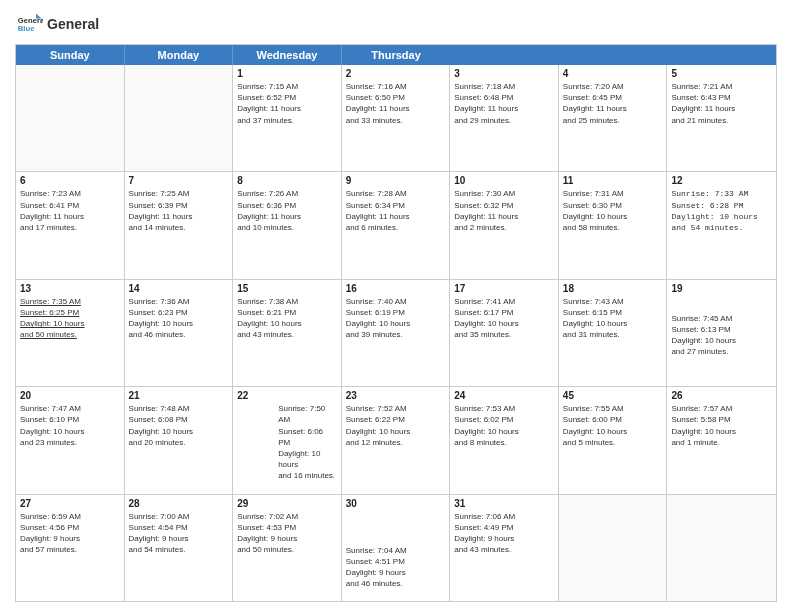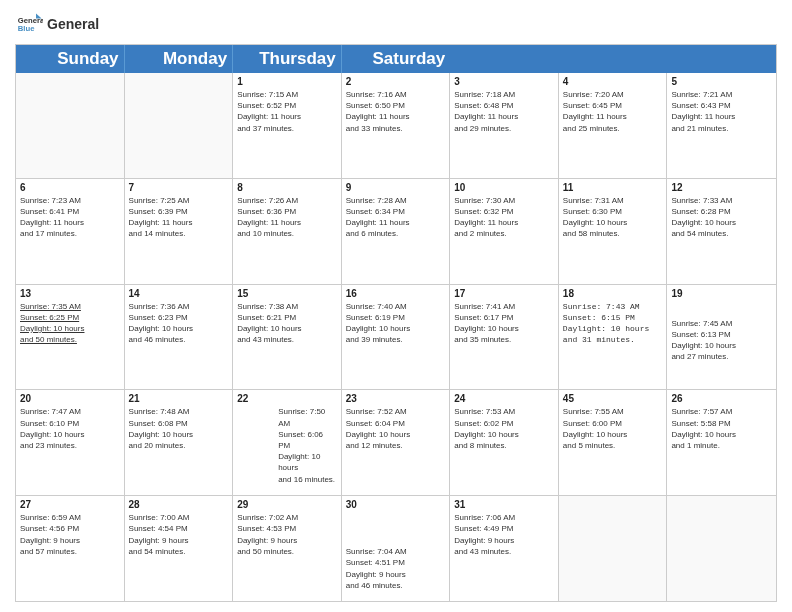--- a/index.html
+++ b/index.html
@@ -59,25 +59,25 @@
       flex-direction: column;
       border: 1px solid #ccc;
     }
     .calendar-header-row {
       display: grid;
       grid-template-columns: repeat(7, 1fr);
       background: #3a7cc1;
     }
     .day-header {
       color: #fff;
-      font-size: 17px;
+      font-size: 11px;
       font-weight: bold;
       padding: 4px 5px;
       border-right: 1px solid #5a9ad4;
-      text-align: right;
+      text-align: center;
     }
     .day-header:last-child { border-right: none; }
     .calendar-body {
       flex: 1;
       display: flex;
       flex-direction: column;
     }
     .week-row {
       display: grid;
       grid-template-columns: repeat(7, 1fr);
@@ -128,22 +128,22 @@
     <div class="title-block">
       <div class="month-title"></div>
       <div class="location"></div>
     </div>
   </div>
 
   <div class="calendar">
     <div class="calendar-header-row">
     <div class="day-header">Sunday</div>
         <div class="day-header">Monday</div>
+        <div class="day-header">Wednesday</div>
         <div class="day-header">Thursday</div>
-        <div class="day-header">Saturday</div>
       </div>
     <div class="calendar-body">
     <div class="week-row">
           <div class="day-cell empty"></div>
           <div class="day-cell empty"></div>
           <div class="day-cell">
             <span class="day-num">1</span>
             <div class="day-info" style="white-space: pre-line;">Sunrise: 7:15 AM
 Sunset: 6:52 PM
 Daylight: 11 hours
@@ -216,21 +216,21 @@
           </div>
           <div class="day-cell">
             <span class="day-num">11</span>
             <div class="day-info" style="white-space: pre-line;">Sunrise: 7:31 AM
 Sunset: 6:30 PM
 Daylight: 10 hours
 and 58 minutes.</div>
           </div>
           <div class="day-cell">
             <span class="day-num">12</span>
-            <div class="day-info" style="white-space: pre-line;">Sunrise: 7:33 AM
+            <div class="day-info" style="white-space: pre-line; font-family: Liberation Mono, monospace;">Sunrise: 7:33 AM
 Sunset: 6:28 PM
 Daylight: 10 hours
 and 54 minutes.</div>
           </div>
         </div>
         <div class="week-row">
           <div class="day-cell">
             <span class="day-num">13</span>
             <div class="day-info" style="white-space: pre-line; text-decoration: underline;">Sunrise: 7:35 AM
 Sunset: 6:25 PM
@@ -260,21 +260,21 @@
           </div>
           <div class="day-cell">
             <span class="day-num">17</span>
             <div class="day-info" style="white-space: pre-line;">Sunrise: 7:41 AM
 Sunset: 6:17 PM
 Daylight: 10 hours
 and 35 minutes.</div>
           </div>
           <div class="day-cell">
             <span class="day-num">18</span>
-            <div class="day-info" style="white-space: pre-line; font-family: Liberation Mono, monospace;">Sunrise: 7:43 AM
+            <div class="day-info" style="white-space: pre-line;">Sunrise: 7:43 AM
 Sunset: 6:15 PM
 Daylight: 10 hours
 and 31 minutes.</div>
           </div>
           <div class="day-cell">
             <span class="day-num">19</span>
             <div class="day-info" style="white-space: pre-line; margin-top: 19px;">Sunrise: 7:45 AM
 Sunset: 6:13 PM
 Daylight: 10 hours
 and 27 minutes.</div>
@@ -298,21 +298,21 @@
           <div class="day-cell">
             <span class="day-num">22</span>
             <div class="day-info" style="white-space: pre-line; margin-left: 41px;">Sunrise: 7:50 AM
 Sunset: 6:06 PM
 Daylight: 10 hours
 and 16 minutes.</div>
           </div>
           <div class="day-cell">
             <span class="day-num">23</span>
             <div class="day-info" style="white-space: pre-line;">Sunrise: 7:52 AM
-Sunset: 6:04 PM
+Sunset: 6:22 PM
 Daylight: 10 hours
 and 12 minutes.</div>
           </div>
           <div class="day-cell">
             <span class="day-num">24</span>
             <div class="day-info" style="white-space: pre-line;">Sunrise: 7:53 AM
 Sunset: 6:02 PM
 Daylight: 10 hours
 and 8 minutes.</div>
           </div>

